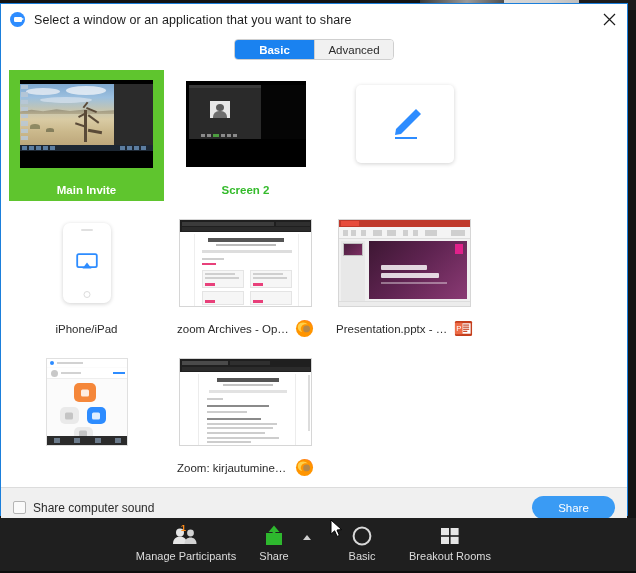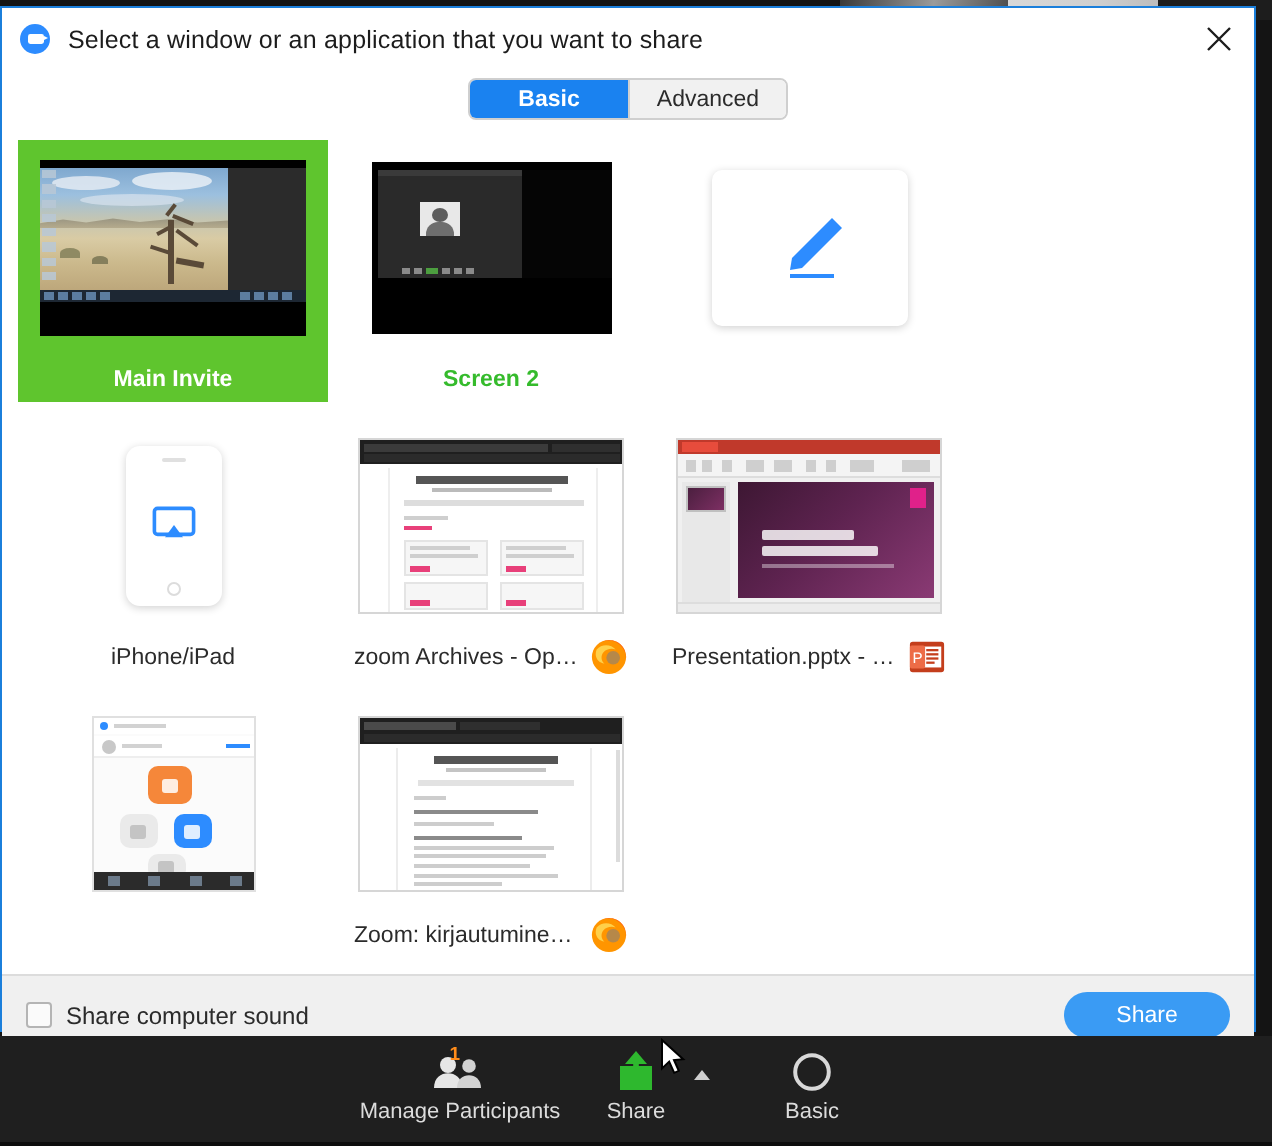--- a/index.html
+++ b/index.html
@@ -617,20 +617,31 @@
 
     <div class="tb-item">
       <div class="ti">
         <svg width="22" height="22" viewBox="0 0 22 22" aria-hidden="true">
           <circle cx="11" cy="11" r="8.4" fill="none" stroke="#d8d8d8" stroke-width="2"></circle>
         </svg>
       </div>
       <div class="tl">Basic</div>
     </div>
 
+    <div class="tb-item">
+      <div class="ti">
+        <svg width="22" height="22" viewBox="0 0 22 22" aria-hidden="true">
+          <rect x="2" y="3" width="8" height="7.2" fill="#e6e6e6"></rect>
+          <rect x="11.6" y="3" width="8" height="7.2" fill="#e6e6e6"></rect>
+          <rect x="2" y="11.8" width="8" height="7.2" fill="#e6e6e6"></rect>
+          <rect x="11.6" y="11.8" width="8" height="7.2" fill="#e6e6e6"></rect>
+        </svg>
+      </div>
+      <div class="tl">Breakout Rooms</div>
+    </div>
 
 
   </div>
 
   <div class="toolbar-edge"></div>
 
   <div class="cursor">
     <svg width="14" height="20" viewBox="0 0 14 20" aria-hidden="true">
       <path d="M1 1 L1 15.2 L4.6 11.8 L7.1 17.4 L9.4 16.4 L7 11 L11.6 10.6 Z" fill="#ffffff" stroke="#000000" stroke-width="1"></path>
     </svg>

